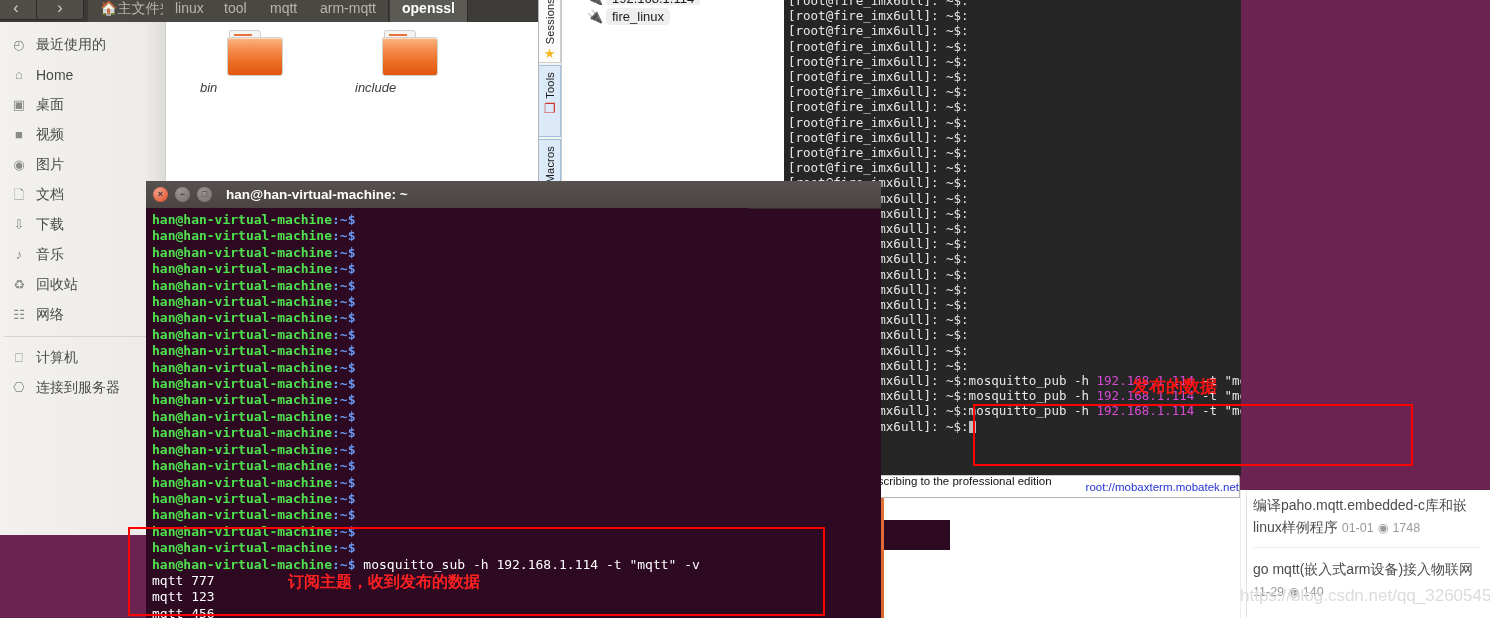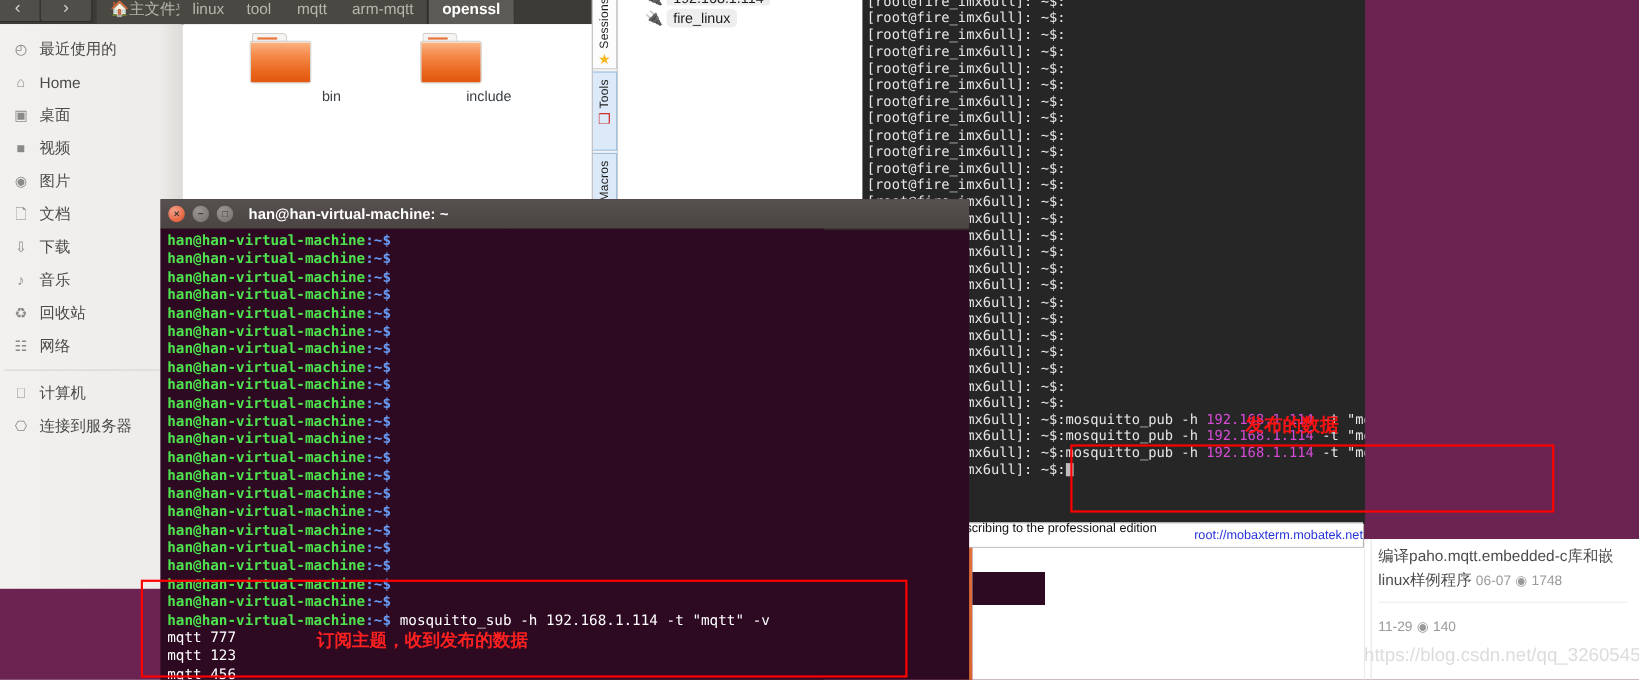--- a/index.html
+++ b/index.html
@@ -47,21 +47,21 @@
   .side-item .sicon{
     width:22px;height:18px;display:inline-block;
     margin-right:6px;color:#8a8a88;font-size:13px;text-align:center;line-height:18px;
   }
   .side-sep{height:1px;background:#d7d5d1;margin:6px 10px 6px 4px;}
   #fm-content{
     position:absolute;left:167px;top:22px;width:713px;height:513px;
     background:linear-gradient(to bottom,#ffffff 0%,#ffffff 80%,#f4f3f1 100%);
   }
   .folder{
-    position:absolute;width:110px;text-align:right;
+    position:absolute;width:110px;text-align:left;font-style:italic;
   }
   .folder .fi{
     width:56px;height:46px;margin:0 auto;position:relative;
   }
   .folder .fi .tab{
     position:absolute;left:2px;top:0;width:30px;height:8px;
     background:#f6f4f2;border:1px solid #d3cec9;border-bottom:none;border-radius:2px 4px 0 0;
   }
   .folder .fi .tab:after{
     content:"";position:absolute;left:4px;top:3px;width:18px;height:2px;background:#e8743b;
@@ -403,25 +403,26 @@
 </div>
 </div>
 
 <div id="gterm-redbox"></div>
 <div id="gterm-redlabel">订阅主题，收到发布的数据</div>
 
 <div id="blog">
   <div class="blog-row">编译paho.mqtt.embedded-c库和嵌</div>
   <div class="blog-row">
     <span>linux样例程序</span>
-    <span class="blog-meta">06-07</span>
+    <span class="blog-meta">01-01</span>
     <span class="blog-meta">◉</span>
     <span class="blog-meta">1748</span>
   </div>
   <div class="blog-sep"></div>
+  <div class="blog-row">go mqtt(嵌入式arm设备)接入物联网</div>
   <div class="blog-row">
     <span class="blog-meta">11-29</span>
     <span class="blog-meta">◉</span>
     <span class="blog-meta">140</span>
   </div>
 </div>
 <div id="blog-strip"></div>
 <div id="watermark">https://blog.csdn.net/qq_32605451</div>
 
 </body></html>

